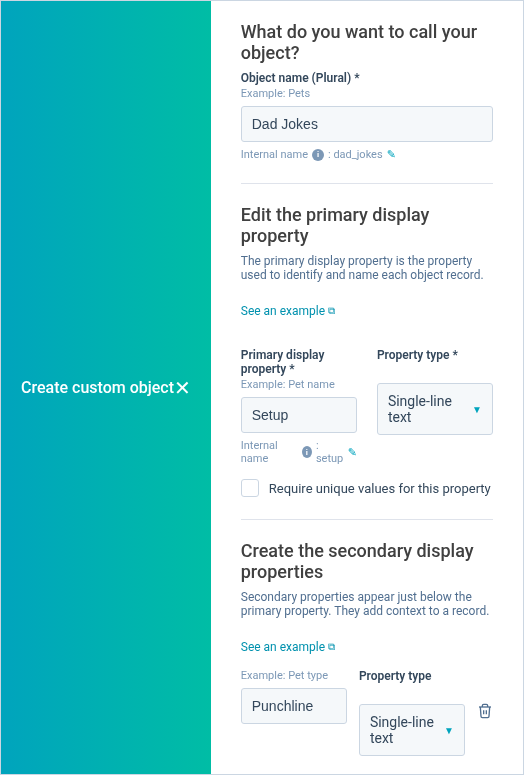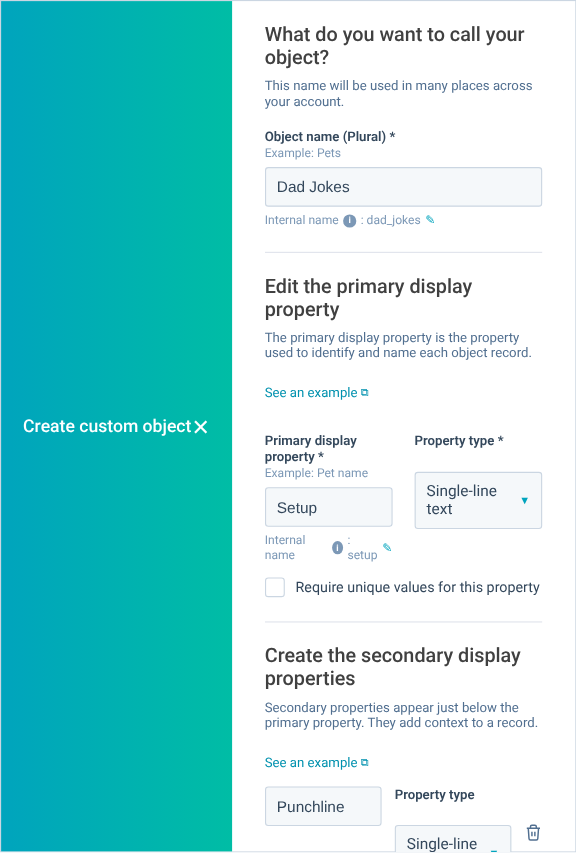--- a/index.html
+++ b/index.html
@@ -45,21 +45,20 @@
 <div class="modal">
   <div class="header">
     <h1>Create custom object</h1>
     <span class="close-x">✕</span>
   </div>
 
   <div class="body">
 
     <div>
       <h2 class="section-title">What do you want to call your object?</h2>
-      <p class="section-desc">This name will be used in many places across your account.</p>
       <div class="row">
         <div class="col">
           <label class="field-label">Object name (Plural) *</label>
           <span class="field-example">Example: Pets</span>
           <input class="input" value="Dad Jokes" style="">
           <div class="internal-name">
             <span>Internal name</span>
             <span class="info">i</span>
             <span>: dad_jokes</span>
             <span class="pencil">✎</span>
@@ -108,20 +107,21 @@
 
     <div>
       <h2 class="section-title">Create the secondary display properties</h2>
       <p class="section-desc">Secondary properties appear just below the primary property. They add context to a record.</p>
       <a class="link" style="margin-top:-10px;display:inline-flex">
         <span>See an example</span>
         <span class="ext-icon">⧉</span>
       </a>
       <div class="sec-row" style="margin-top:14px">
         <div class="col">
+          <span class="field-example">Example: Pet type</span>
           <input class="input" value="Punchline" style="">
           
         </div>
         <div class="col">
           <label class="field-label">Property type</label>
           <span class="field-example">&nbsp;</span>
           <div class="select">
             <span>Single-line text</span>
             <span class="select-arrow">▼</span>
           </div>

